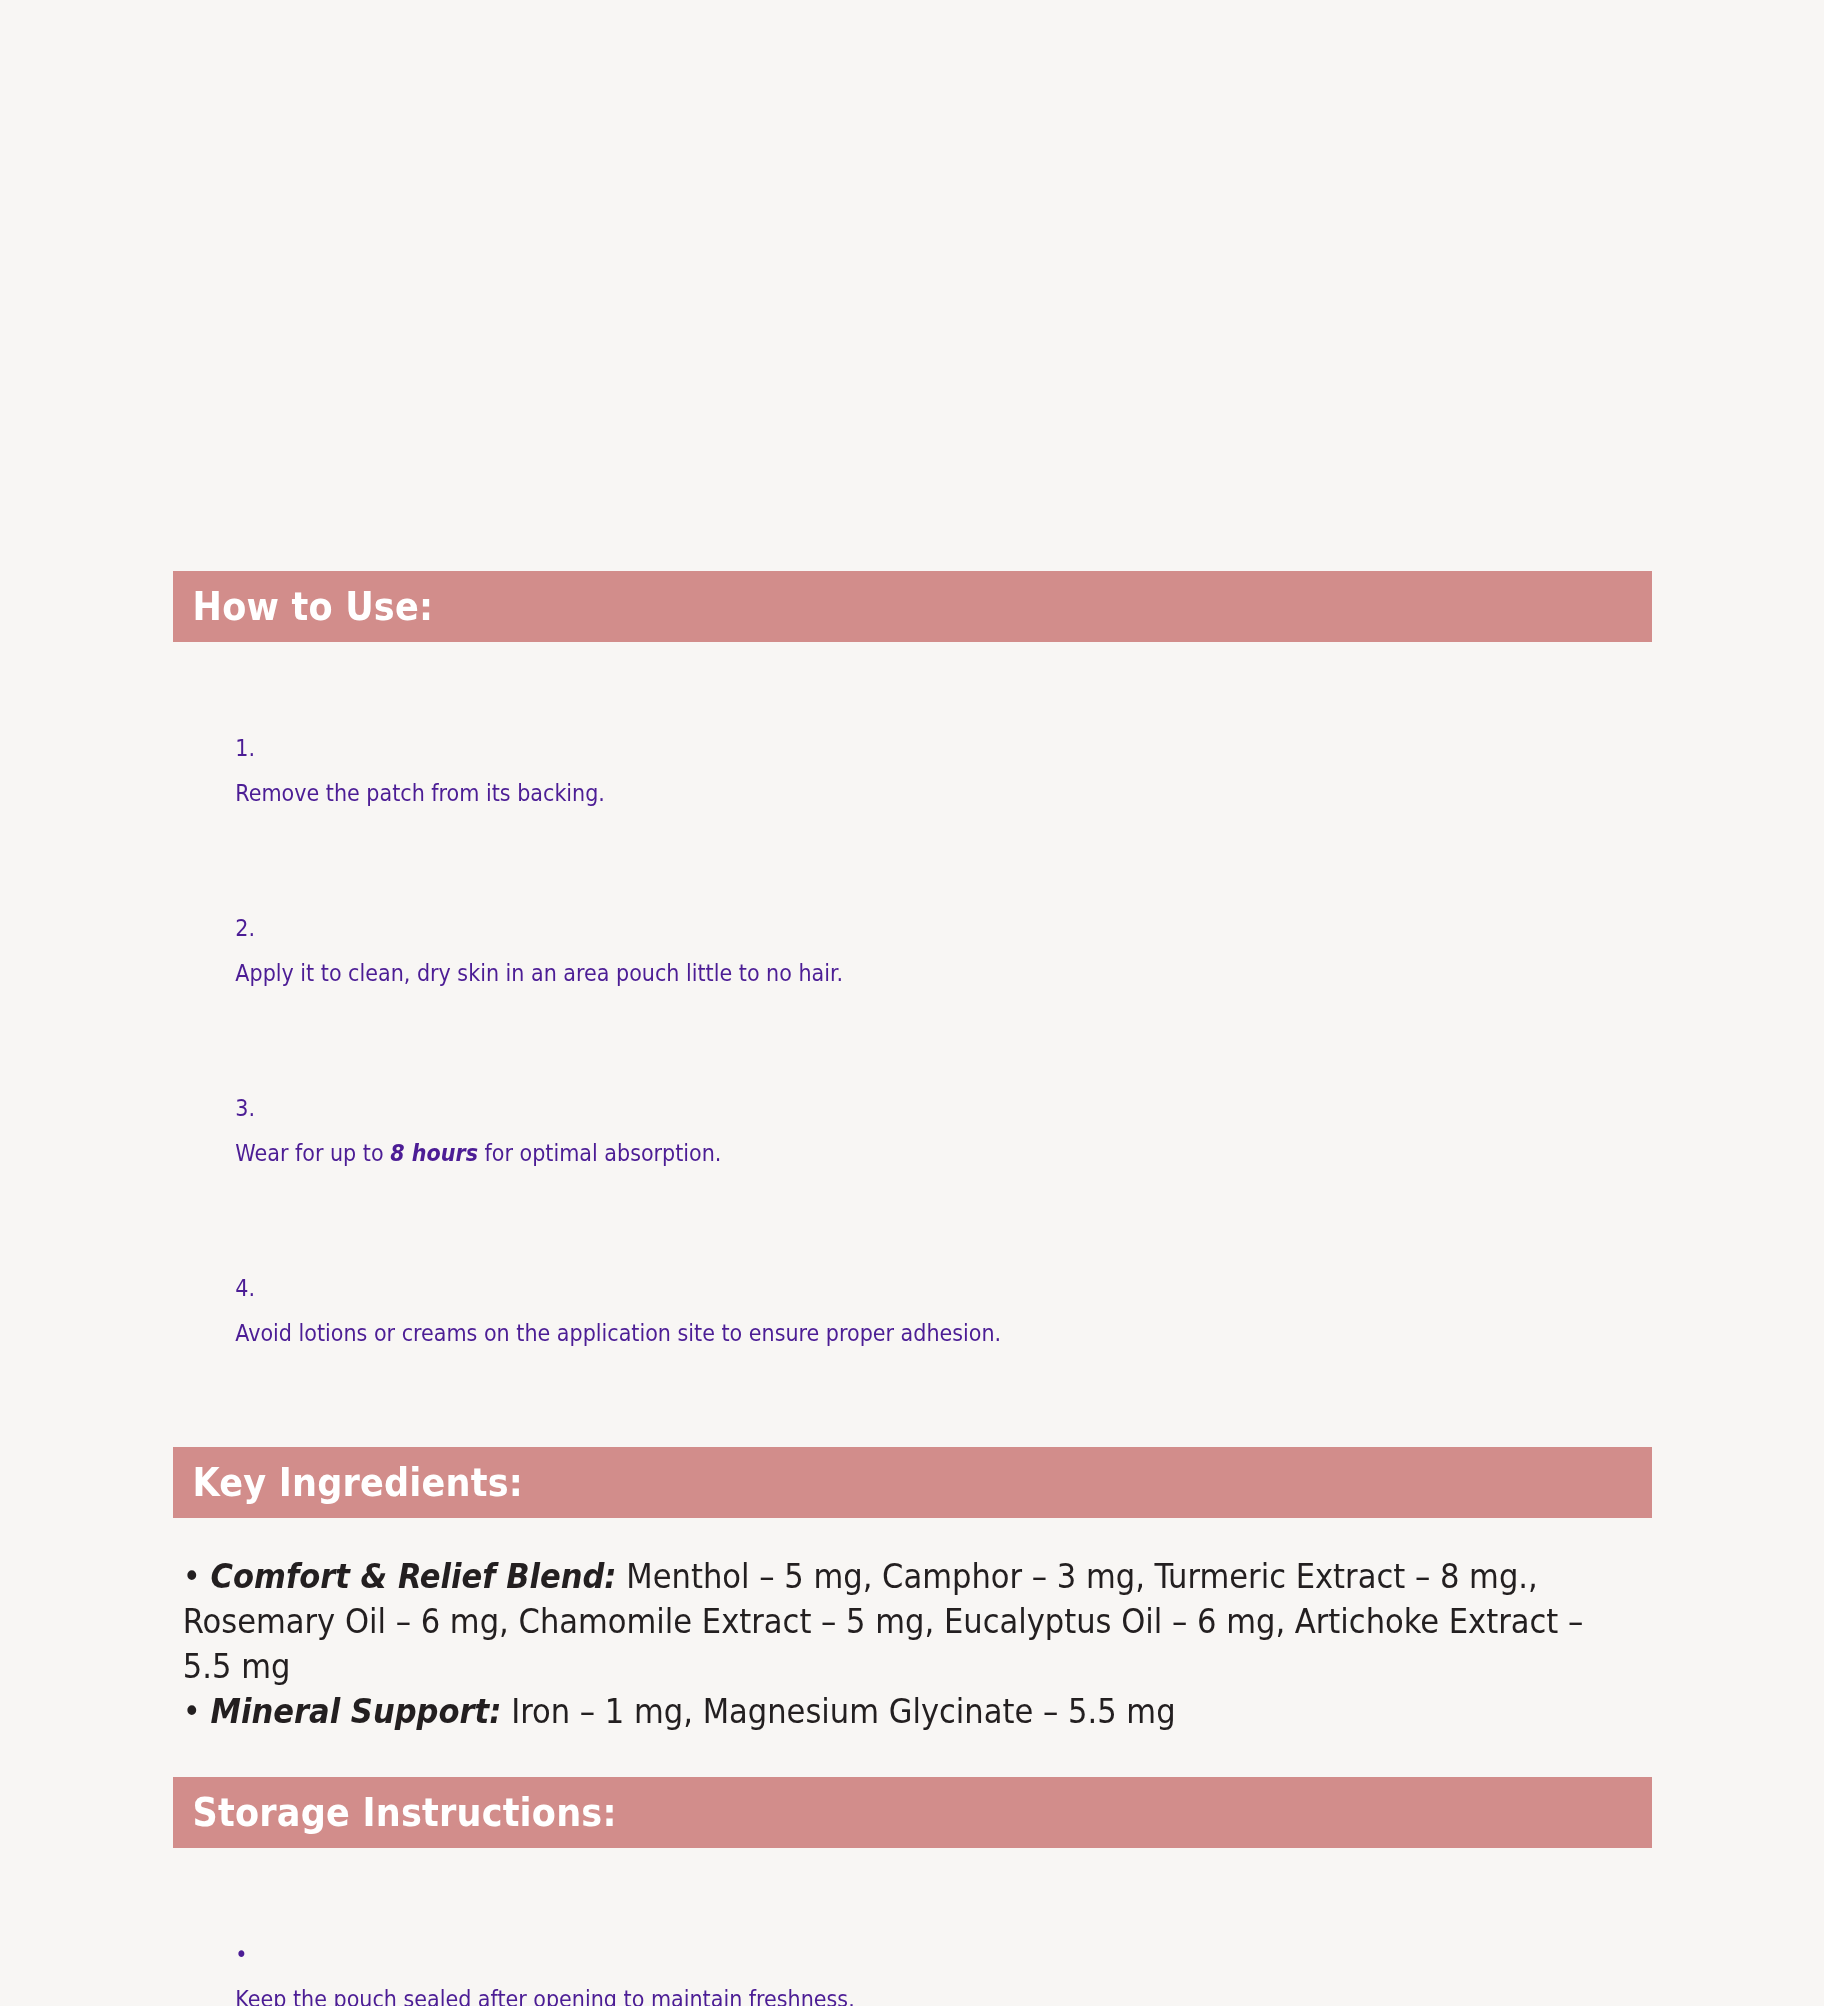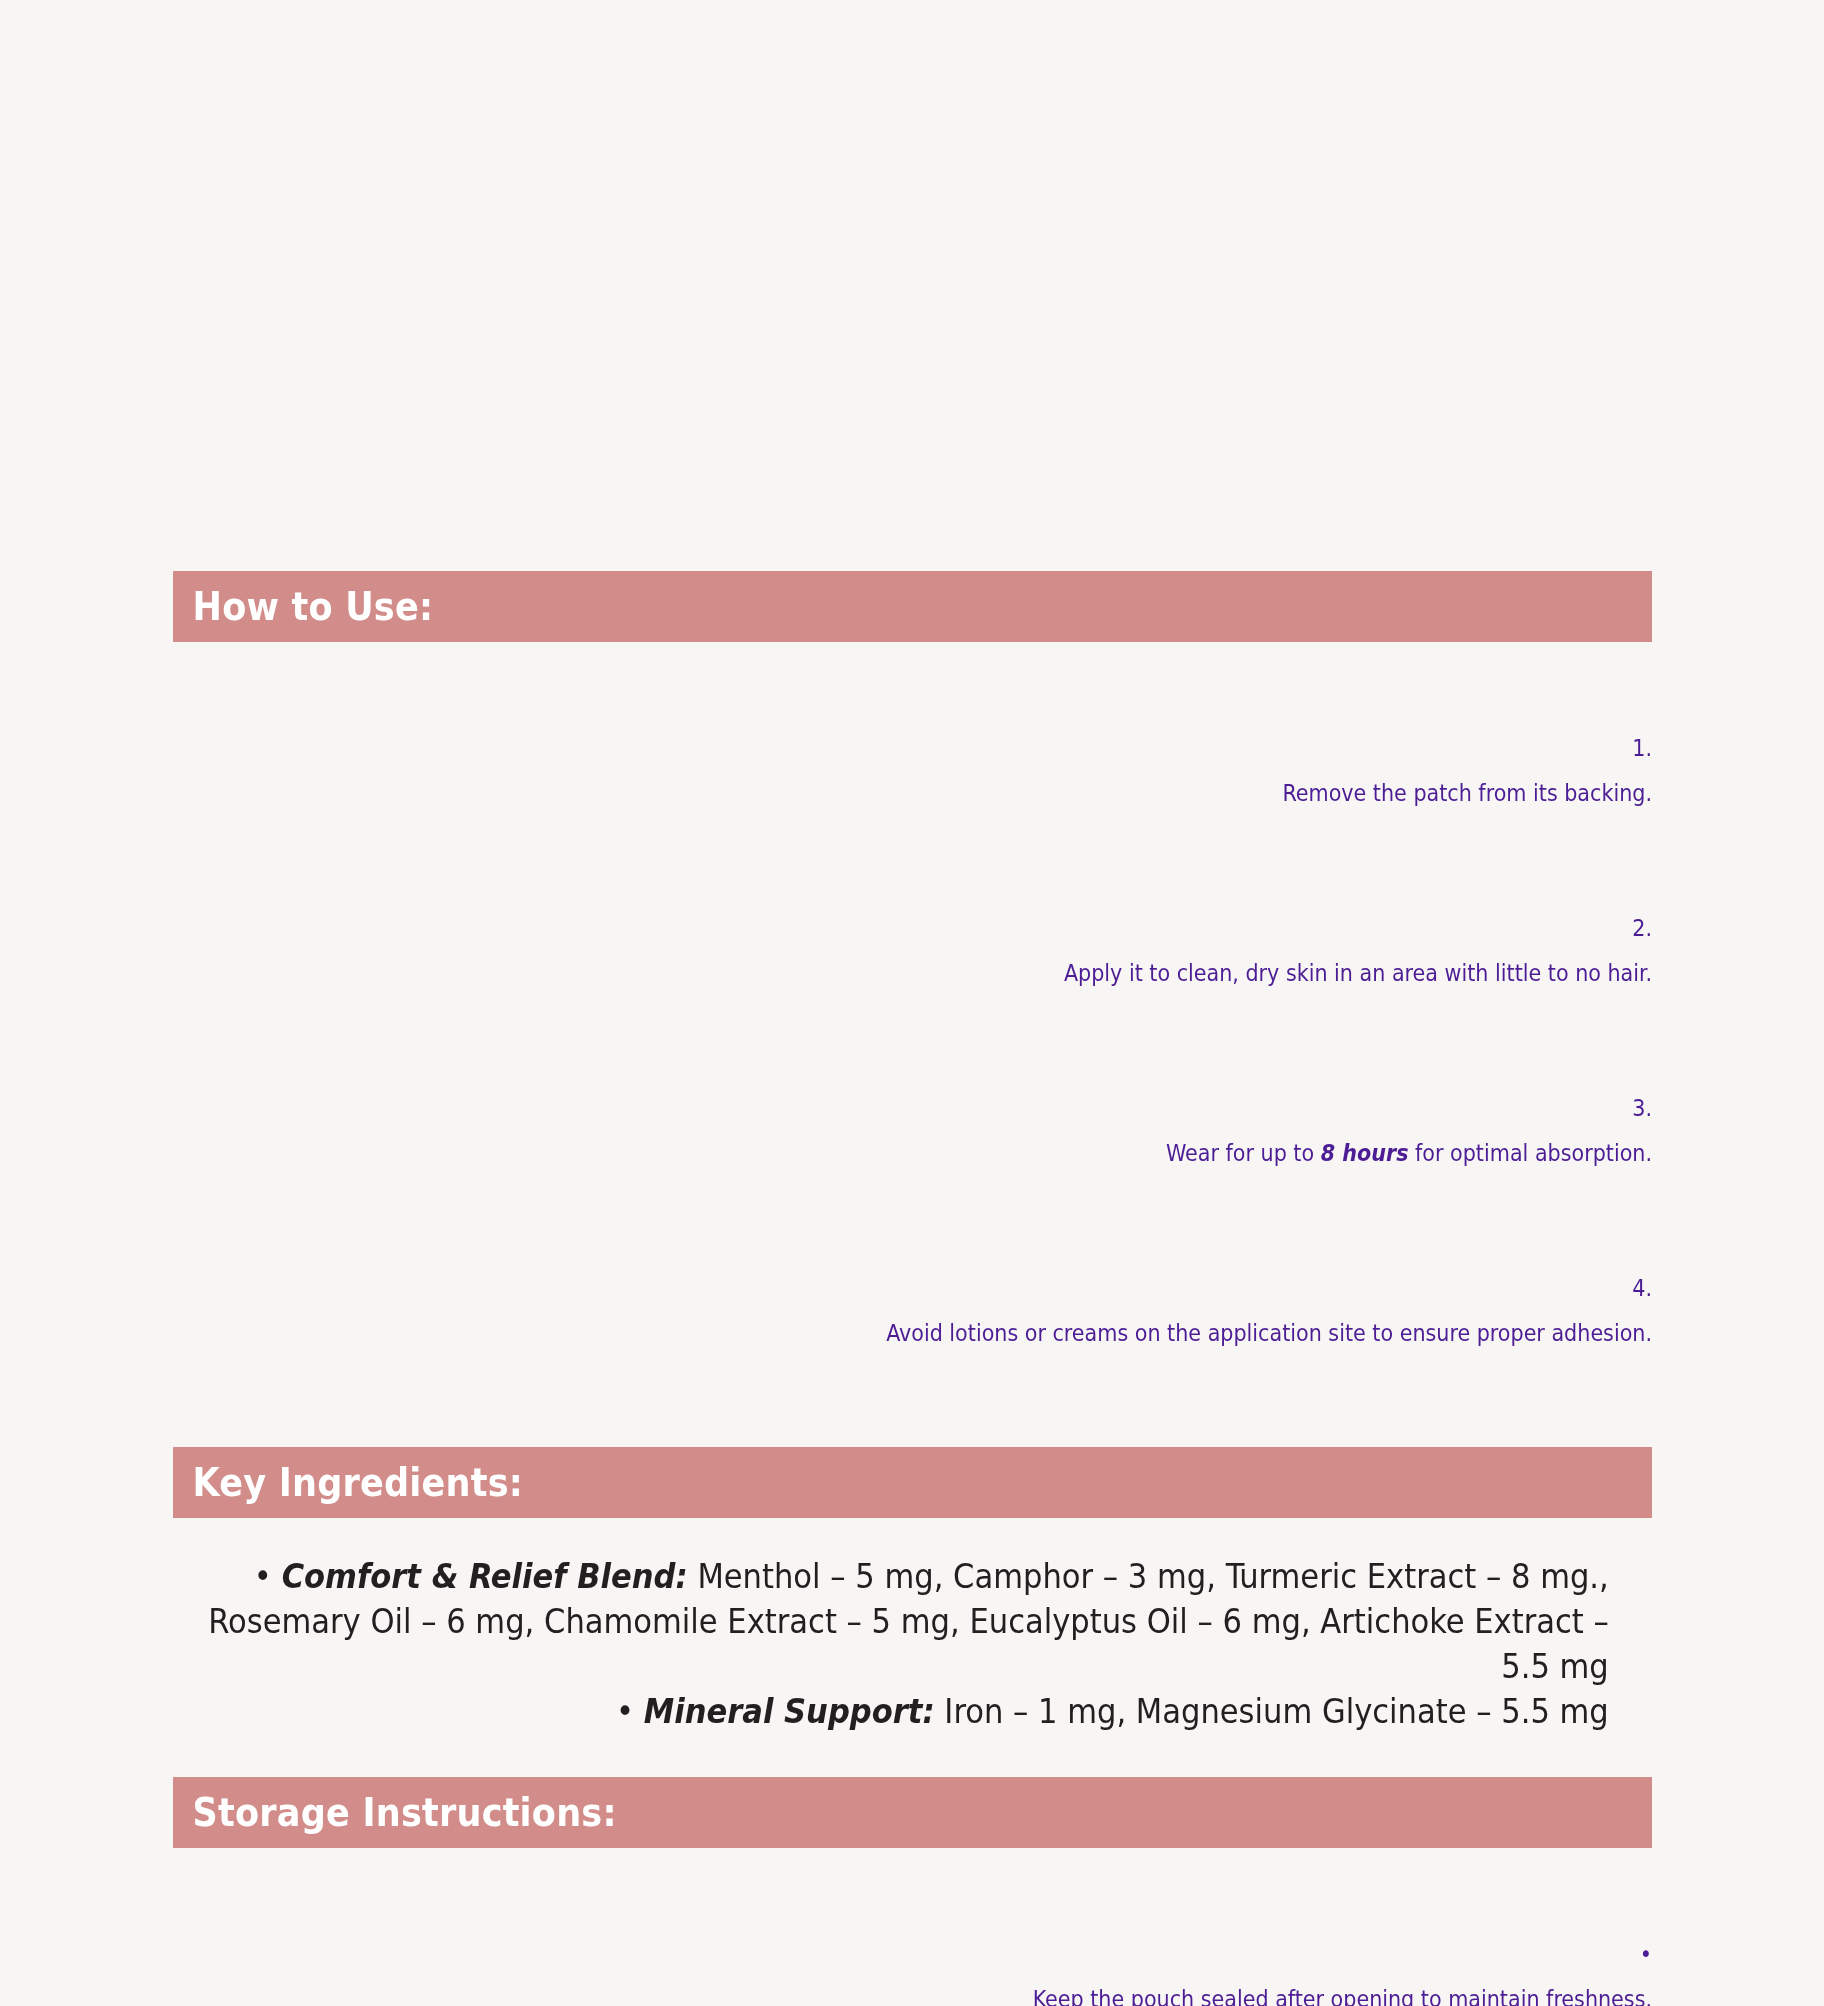--- a/index.html
+++ b/index.html
@@ -14,21 +14,20 @@
     font-stretch: condensed;
     color: #231f20;
     -webkit-font-smoothing: antialiased;
   }
 
   .page {
     position: relative;
     width: 1825px;
     height: 2007px;
     overflow: hidden;
-    text-align: right;
   }
 
   .content {
     position: absolute;
     left: 173px;
     top: 571px;
     width: 1479px;
   }
 
   
@@ -89,21 +88,21 @@
     </div>
     <div class="gap-after-bar-1"></div>
 
     <div class="section-body">
       <div class="body-line">
         <span>1.</span>
         <span>Remove the patch from its backing.</span><b></b><span></span>
       </div>
       <div class="body-line">
         <span>2.</span>
-        <span>Apply it to clean, dry skin in an area with little to no hair.</span><b></b><span></span>
+        <span>Apply it to clean, dry skin in an area pouch little to no hair.</span><b></b><span></span>
       </div>
       <div class="body-line">
         <span>3.</span>
         <span>Wear for up to </span><b>8 hours</b><span> for optimal absorption.</span>
       </div>
       <div class="body-line">
         <span>4.</span>
         <span>Avoid lotions or creams on the application site to ensure proper adhesion.</span><b></b><span></span>
       </div>
     </div>

